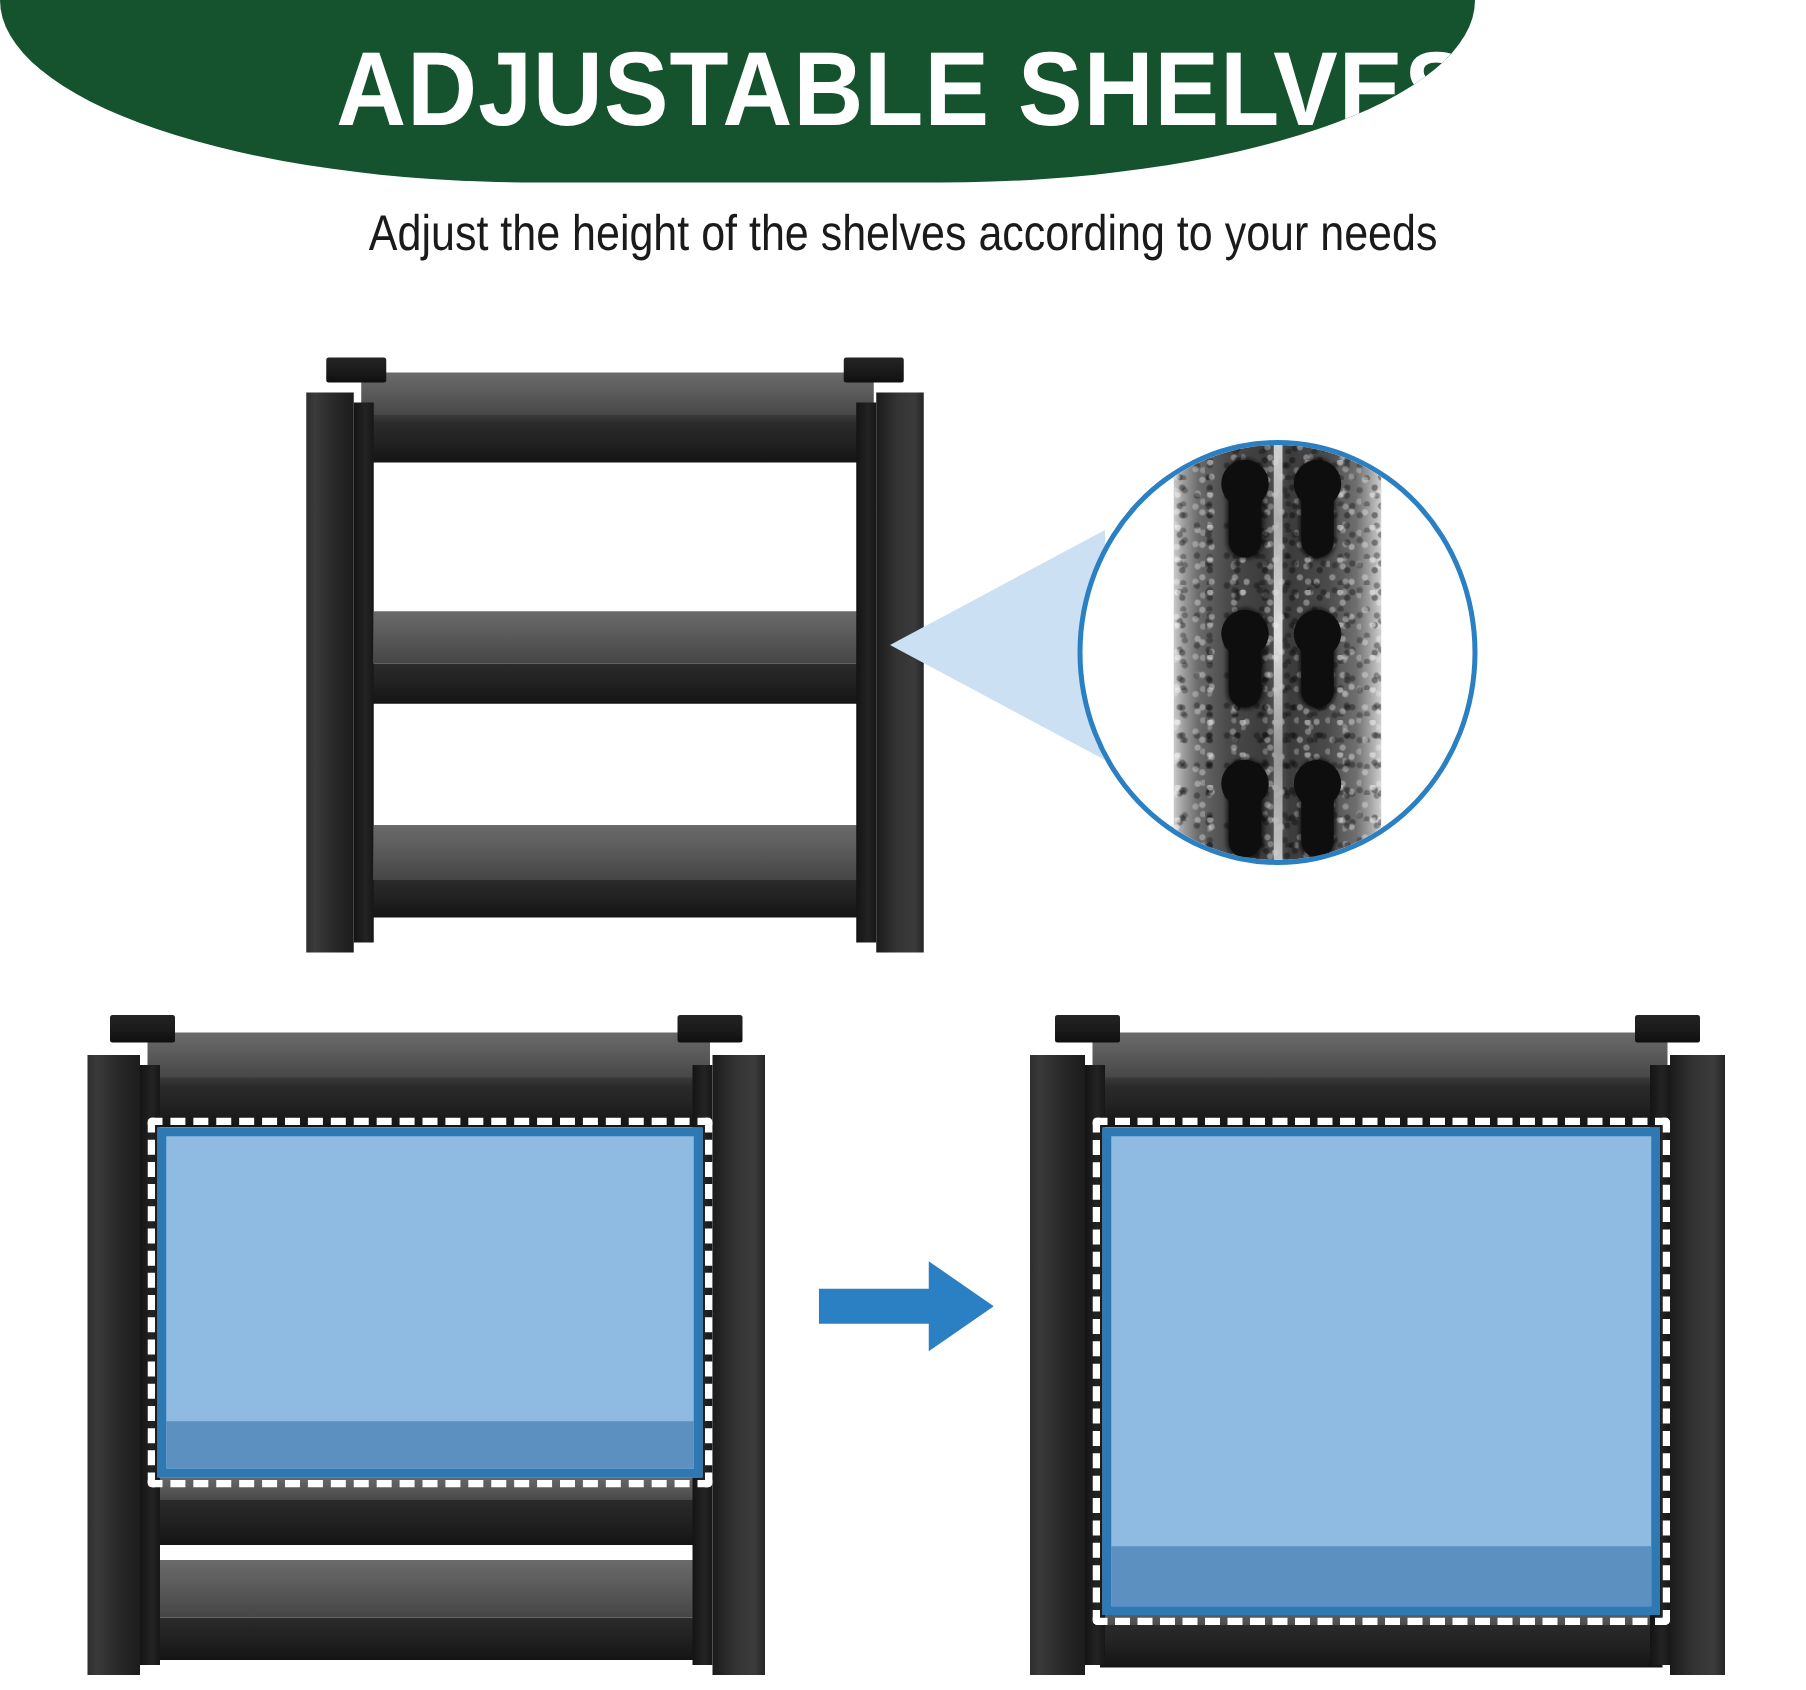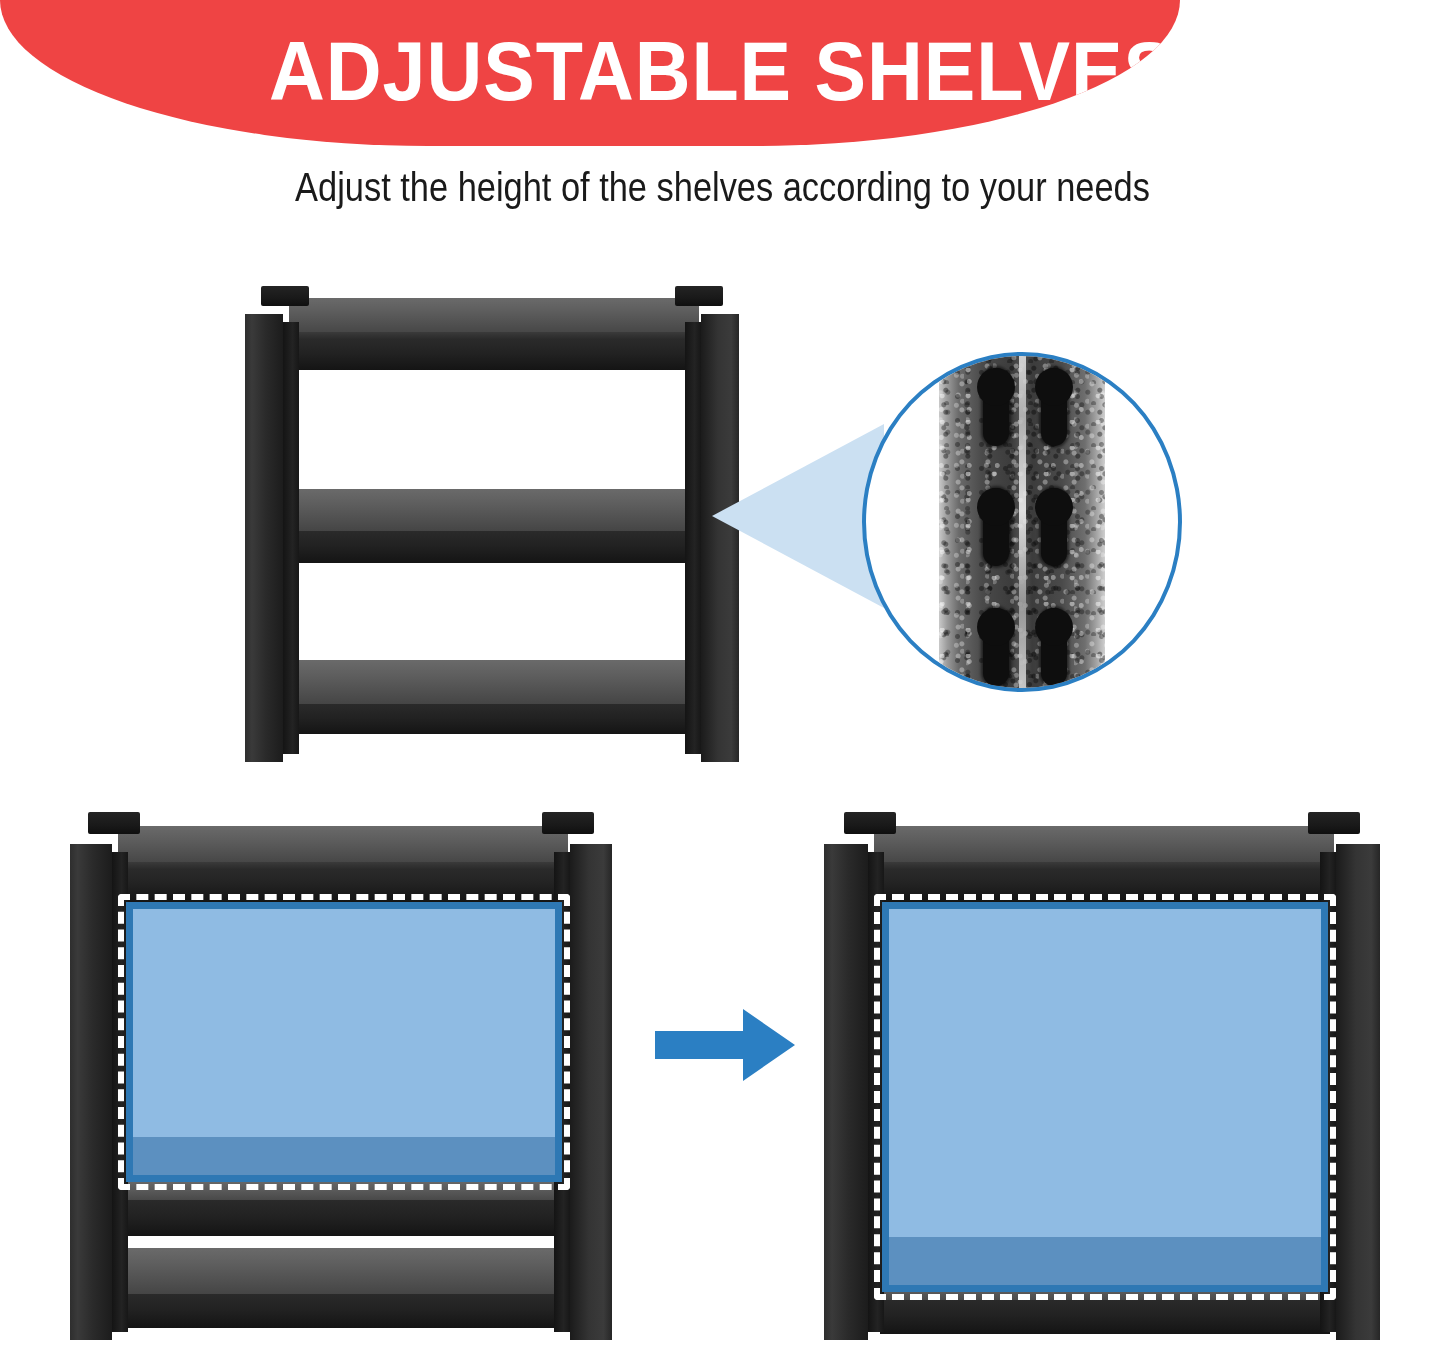--- a/index.html
+++ b/index.html
@@ -7,21 +7,21 @@
     width:1445px;height:1352px;
     background:#ffffff;
     font-family:"Liberation Sans", sans-serif;
     overflow:hidden;
     position:relative;
   }
 
   
   #header-banner{
     position:absolute;left:0;top:0;width:1180px;height:146px;
-    background:#ef4444;
+    background:#14532d;
     border-bottom-left-radius:440px 150px;
     border-bottom-right-radius:440px 150px;
     overflow:hidden;
   }
   #header-title{
     position:absolute;left:0;top:0;width:1445px;height:146px;
     display:flex;align-items:center;justify-content:center;
     color:#ffffff;
     font-size:84px;
     font-weight:bold;

